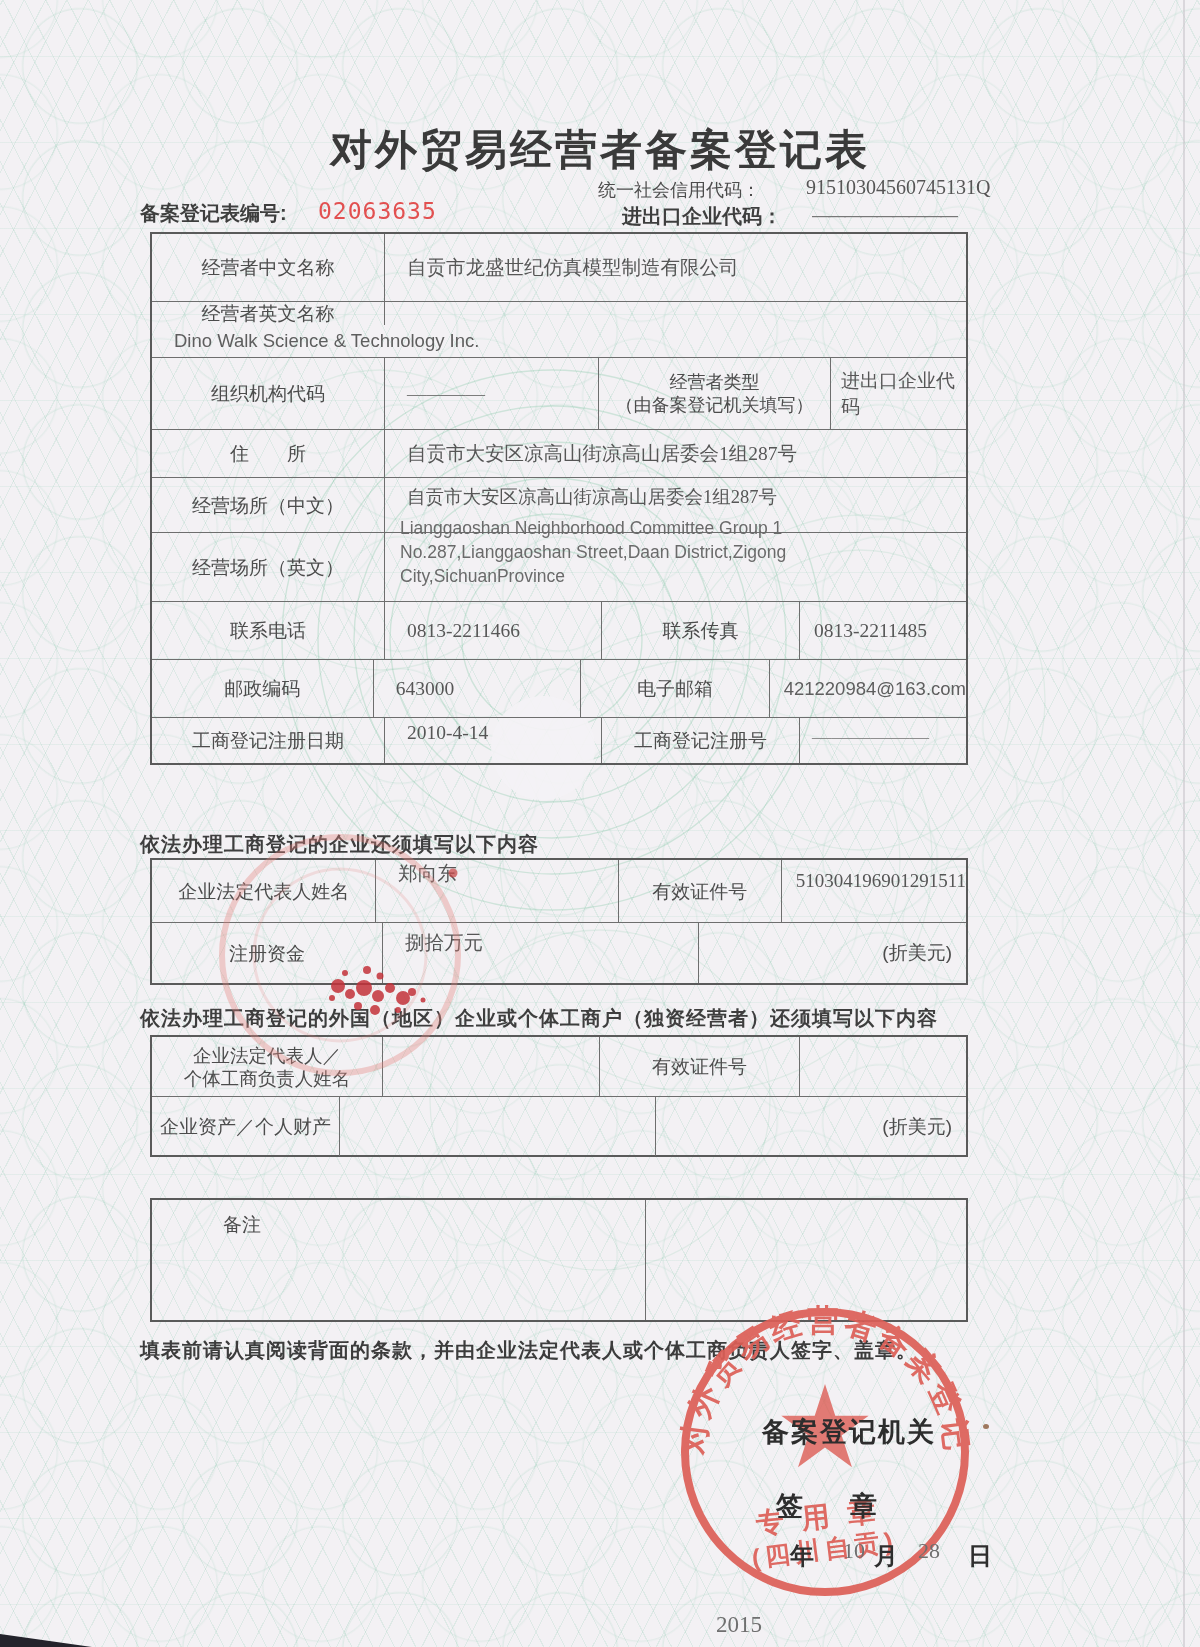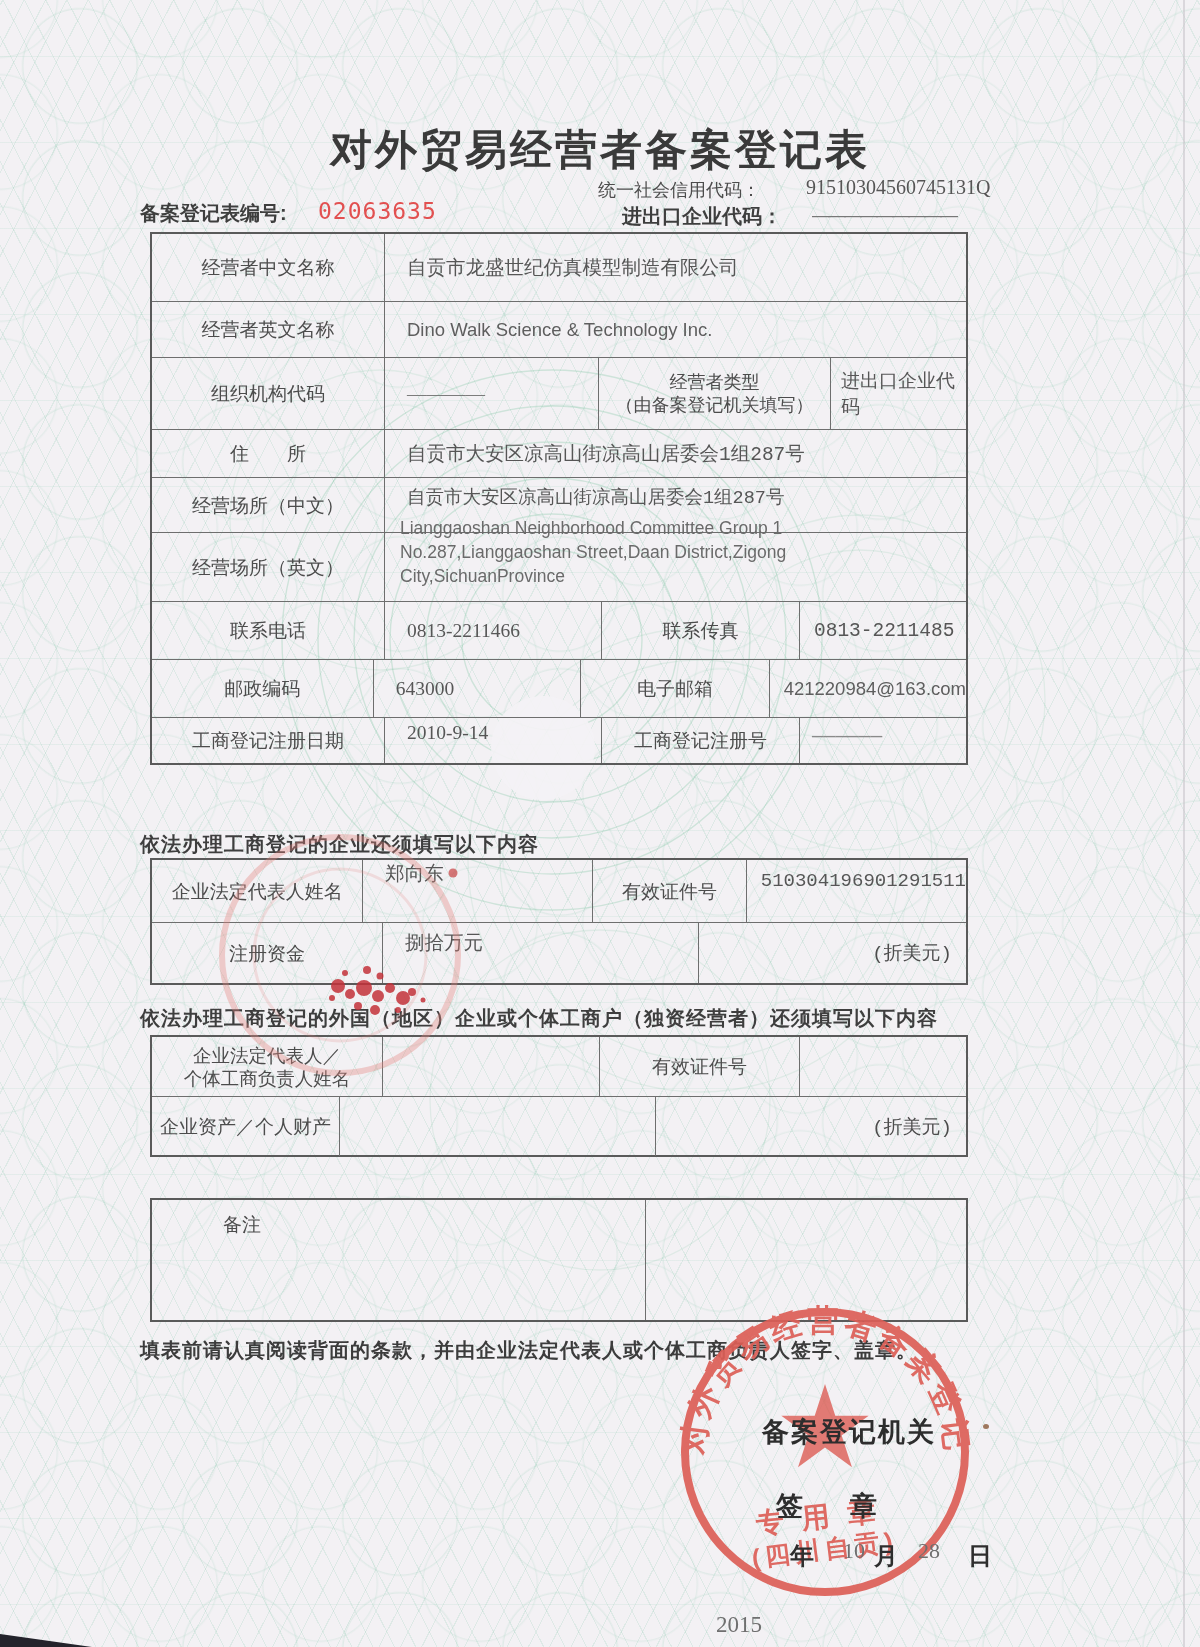--- a/index.html
+++ b/index.html
@@ -18,21 +18,21 @@
   }
   .abs{position:absolute;}
   .doc-title{left:0;right:0;top:122px;text-align:center;font-size:42px;font-weight:bold;color:#3a3a3a;letter-spacing:3px;}
   .small-label{font-size:18px;color:#4c4c4c;}
   .serifval{font-family:"Liberation Serif","DejaVu Serif",serif;color:#555;}
   .rednum{font-family:"DejaVu Sans Mono","Liberation Mono",monospace;color:#e25050;font-size:23px;letter-spacing:1px;}
   .tbl{position:absolute;left:150px;width:818px;border:2px solid #5a5a5a;box-sizing:border-box;background:transparent;}
   .trow{display:flex;border-bottom:1px solid #6e6e6e;box-sizing:border-box;}
   .trow.last{border-bottom:none;}
   .tcell{border-right:1px solid #6e6e6e;box-sizing:border-box;display:flex;align-items:center;}
-  .tcell.end{border-right:none;font-family:Liberation Mono, monospace;}
+  .tcell.end{border-right:none;}
   .lblc{justify-content:center;text-align:center;color:#4c4c4c;font-size:19px;line-height:23px;white-space:pre-line;}
   .valc{padding-left:22px;color:#565656;font-size:19.5px;font-family:"Liberation Serif","DejaVu Serif",serif;}
   .sechead{font-size:20px;font-weight:bold;color:#3e3e3e;letter-spacing:1px;}
   .instr{font-size:20px;font-weight:bold;color:#3c3c3c;letter-spacing:1px;}
   .stamp-black{font-weight:bold;color:#2d2d2d;}
   .eng-addr{width:430px;font-size:17.5px;line-height:24px;color:#6a6a6a;white-space:pre-line;z-index:5;font-family:"Liberation Sans",sans-serif;}
   .usd{justify-content:flex-end;padding-right:14px;color:#4c4c4c;font-size:19px;}
   svg{display:block;}
   .noptr{pointer-events:none;}
 </style>
@@ -70,21 +70,21 @@
   <div class="abs rednum" style="left:318px;top:198px;z-index:3;">02063635</div>
 
   <div class="abs" style="left:622px;top:203px;font-size:20px;font-weight:bold;color:#3e3e3e;z-index:3;">进出口企业代码：</div>
   <div class="abs" style="left:812px;top:205px;font-size:18px;color:#777;letter-spacing:-2px;z-index:3;">—————————</div>
 
   <div class="tbl" style="top:232px;height:533px;z-index:2;">
     <div class="trow" style="height:68px;">
       <div class="tcell lblc" style="width:233px;">经营者中文名称</div>
       <div class="tcell end valc" style="flex:1;">自贡市龙盛世纪仿真模型制造有限公司</div>
     </div>
-    <div class="trow" style="height:56px;">
+    <div class="trow" style="height:56px;flex-direction:column;">
       <div class="tcell lblc" style="width:233px;">经营者英文名称</div>
       <div class="tcell end valc" style="flex:1;font-family:'Liberation Sans',sans-serif;font-size:18.5px;color:#5e5e5e;">Dino Walk Science &amp; Technology Inc.</div>
     </div>
     <div class="trow" style="height:72px;">
       <div class="tcell lblc" style="width:233px;">组织机构代码</div>
       <div class="tcell valc" style="width:214px;color:#777;">————</div>
       <div class="tcell lblc" style="width:232px;font-size:18px;">经营者类型
 （由备案登记机关填写）</div>
       <div class="tcell end valc" style="flex:1;padding-left:10px;font-size:19px;">进出口企业代码</div>
     </div>
@@ -107,21 +107,21 @@
       <div class="tcell end valc" style="flex:1;padding-left:14px;">0813-2211485</div>
     </div>
     <div class="trow" style="height:58px;">
       <div class="tcell lblc" style="width:233px;">邮政编码</div>
       <div class="tcell valc" style="width:217px;">643000</div>
       <div class="tcell lblc" style="width:198px;">电子邮箱</div>
       <div class="tcell end valc" style="flex:1;padding-left:14px;font-size:18.5px;font-family:'Liberation Sans',sans-serif;color:#5e5e5e;">421220984@163.com</div>
     </div>
     <div class="trow last" style="height:45px;">
       <div class="tcell lblc" style="width:233px;">工商登记注册日期</div>
-      <div class="tcell valc" style="width:217px;align-items:flex-start;padding-top:4px;">2010-9-14</div>
+      <div class="tcell valc" style="width:217px;align-items:flex-start;padding-top:4px;">2010-4-14</div>
       <div class="tcell lblc" style="width:198px;">工商登记注册号</div>
       <div class="tcell end valc" style="flex:1;padding-left:12px;color:#8a8a8a;align-items:flex-start;padding-top:8px;">——————</div>
     </div>
   </div>
 
   <div class="abs eng-addr" style="left:400px;top:516px;">Lianggaoshan Neighborhood Committee Group 1
 No.287,Lianggaoshan Street,Daan District,Zigong
 City,SichuanProvince</div>
 
   <div class="abs sechead" style="left:140px;top:831px;z-index:3;">依法办理工商登记的企业还须填写以下内容</div>

